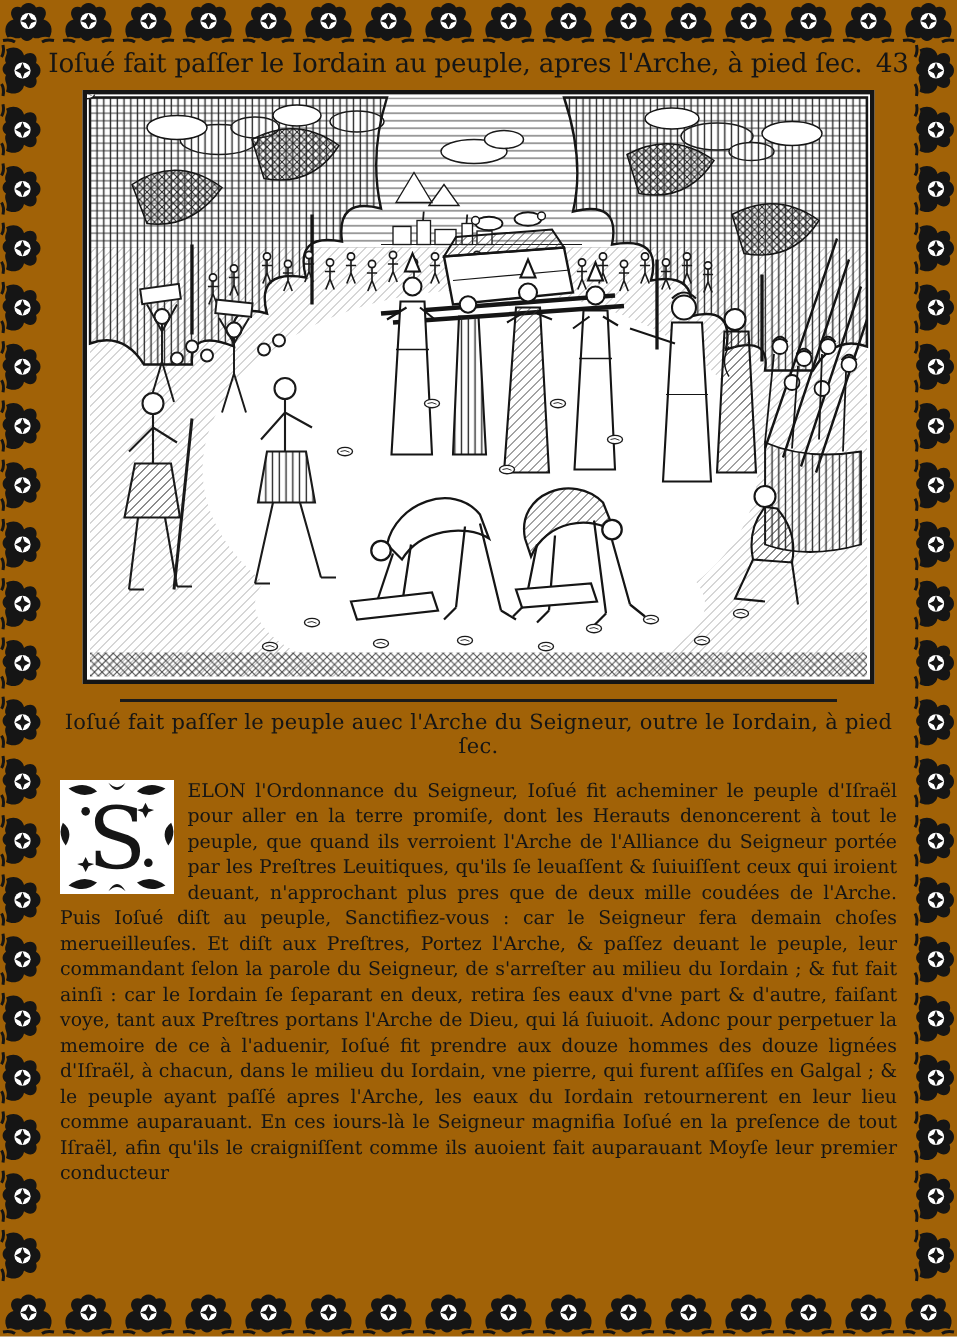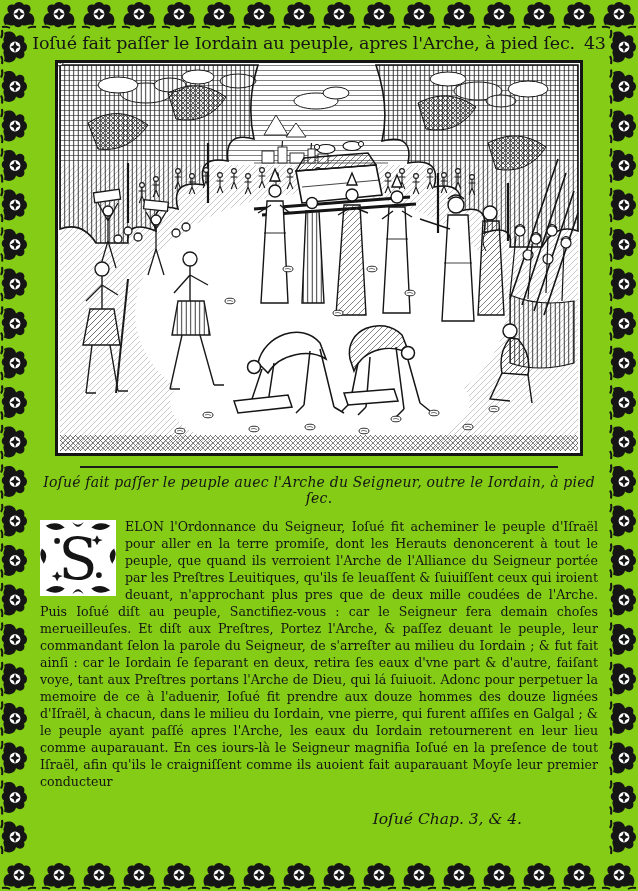--- a/index.html
+++ b/index.html
@@ -1,36 +1,36 @@
 <!DOCTYPE html>
 <html><head>
 <meta charset="utf-8">
 <style>
   html,body{margin:0;padding:0;background:#e8e8e8;}
   .page{
-    position:relative;width:638px;height:891px;background:#84cc16;
+    position:relative;width:638px;height:891px;background:#a16207;
     font-family:"DejaVu Serif","Liberation Serif",serif;color:#151515;
     overflow:hidden;margin:0 auto;
   }
   .bstrip{position:absolute;display:block;}
   .bstrip.top{top:0;left:0;}
   .bstrip.bottom{bottom:0;left:0;}
   .bstrip.left{top:29px;left:0;}
   .bstrip.right{top:29px;right:0;}
   .content{position:absolute;top:30px;left:34px;right:34px;bottom:34px;}
   .header{
     display:flex;justify-content:center;align-items:baseline;gap:9px;
     font-size:17.5px;letter-spacing:-0.2px;white-space:nowrap;margin-top:3px;
   }
   figure.woodcut{
     width:522px;margin:7px auto 0;border:3px solid #151515;padding:0;
     line-height:0;background:#fff;
   }
   .rule{width:478px;height:2px;background:#1a1a1a;margin:10px auto 6px;}
-  .caption{font-style:italic;text-align:center;font-size:14px;letter-spacing:0.2px;}
+  .caption{text-align:center;font-size:14px;letter-spacing:0.2px;}
   p.bodytext{
     font-size:12.6px;line-height:17px;text-align:justify;
     margin:12px 6px 0 6px;
   }
   .dropcap{float:left;width:76px;height:76px;margin:2px 9px 0 0;}
   .citation{
     font-style:italic;font-size:15.5px;text-align:right;
     padding-right:82px;margin-top:20px;
   }
 </style>
@@ -406,16 +406,15 @@
           <path d="M34,78 Q40,72 46,78 Q40,68 34,78 Z"></path>
           <circle cx="18" cy="22" r="3"></circle>
             <circle cx="62" cy="58" r="3"></circle>
           <path d="M60,16 l2,4 4,1 -4,1.6 -2,4 -2,-4 -4,-1.6 4,-1 Z"></path>
           <path d="M18,54 l2,4 4,1 -4,1.6 -2,4 -2,-4 -4,-1.6 4,-1 Z"></path>
         </g>
         <text x="40" y="62" text-anchor="middle" font-size="60" fill="#151515" font-family="DejaVu Serif, serif">S</text>
       </svg><span>ELON l'Ordonnance du Seigneur, Ioſué fit acheminer le peuple d'Iſraël pour aller en la terre promiſe, dont les Herauts denoncerent à tout le peuple, que quand ils verroient l'Arche de l'Alliance du Seigneur portée par les Preſtres Leuitiques, qu'ils ſe leuaſſent &amp; ſuiuiſſent ceux qui iroient deuant, n'approchant plus pres que de deux mille coudées de l'Arche. Puis Ioſué diſt au peuple, Sanctifiez-vous : car le Seigneur fera demain choſes merueilleuſes. Et diſt aux Preſtres, Portez l'Arche, &amp; paſſez deuant le peuple, leur commandant ſelon la parole du Seigneur, de s'arreſter au milieu du Iordain ; &amp; fut fait ainſi : car le Iordain ſe ſeparant en deux, retira ſes eaux d'vne part &amp; d'autre, faiſant voye, tant aux Preſtres portans l'Arche de Dieu, qui lá ſuiuoit. Adonc pour perpetuer la memoire de ce à l'aduenir, Ioſué fit prendre aux douze hommes des douze lignées d'Iſraël, à chacun, dans le milieu du Iordain, vne pierre, qui furent aſſiſes en Galgal ; &amp; le peuple ayant paſſé apres l'Arche, les eaux du Iordain retournerent en leur lieu comme auparauant. En ces iours-là le Seigneur magnifia Ioſué en la preſence de tout Iſraël, afin qu'ils le craigniſſent comme ils auoient fait auparauant Moyſe leur premier conducteur</span>
     </p>
 
-    <div class="citation">Ioſué Chap. 3, &amp; 4.</div>
 
   </div>
 </div>
 
 </body></html>

